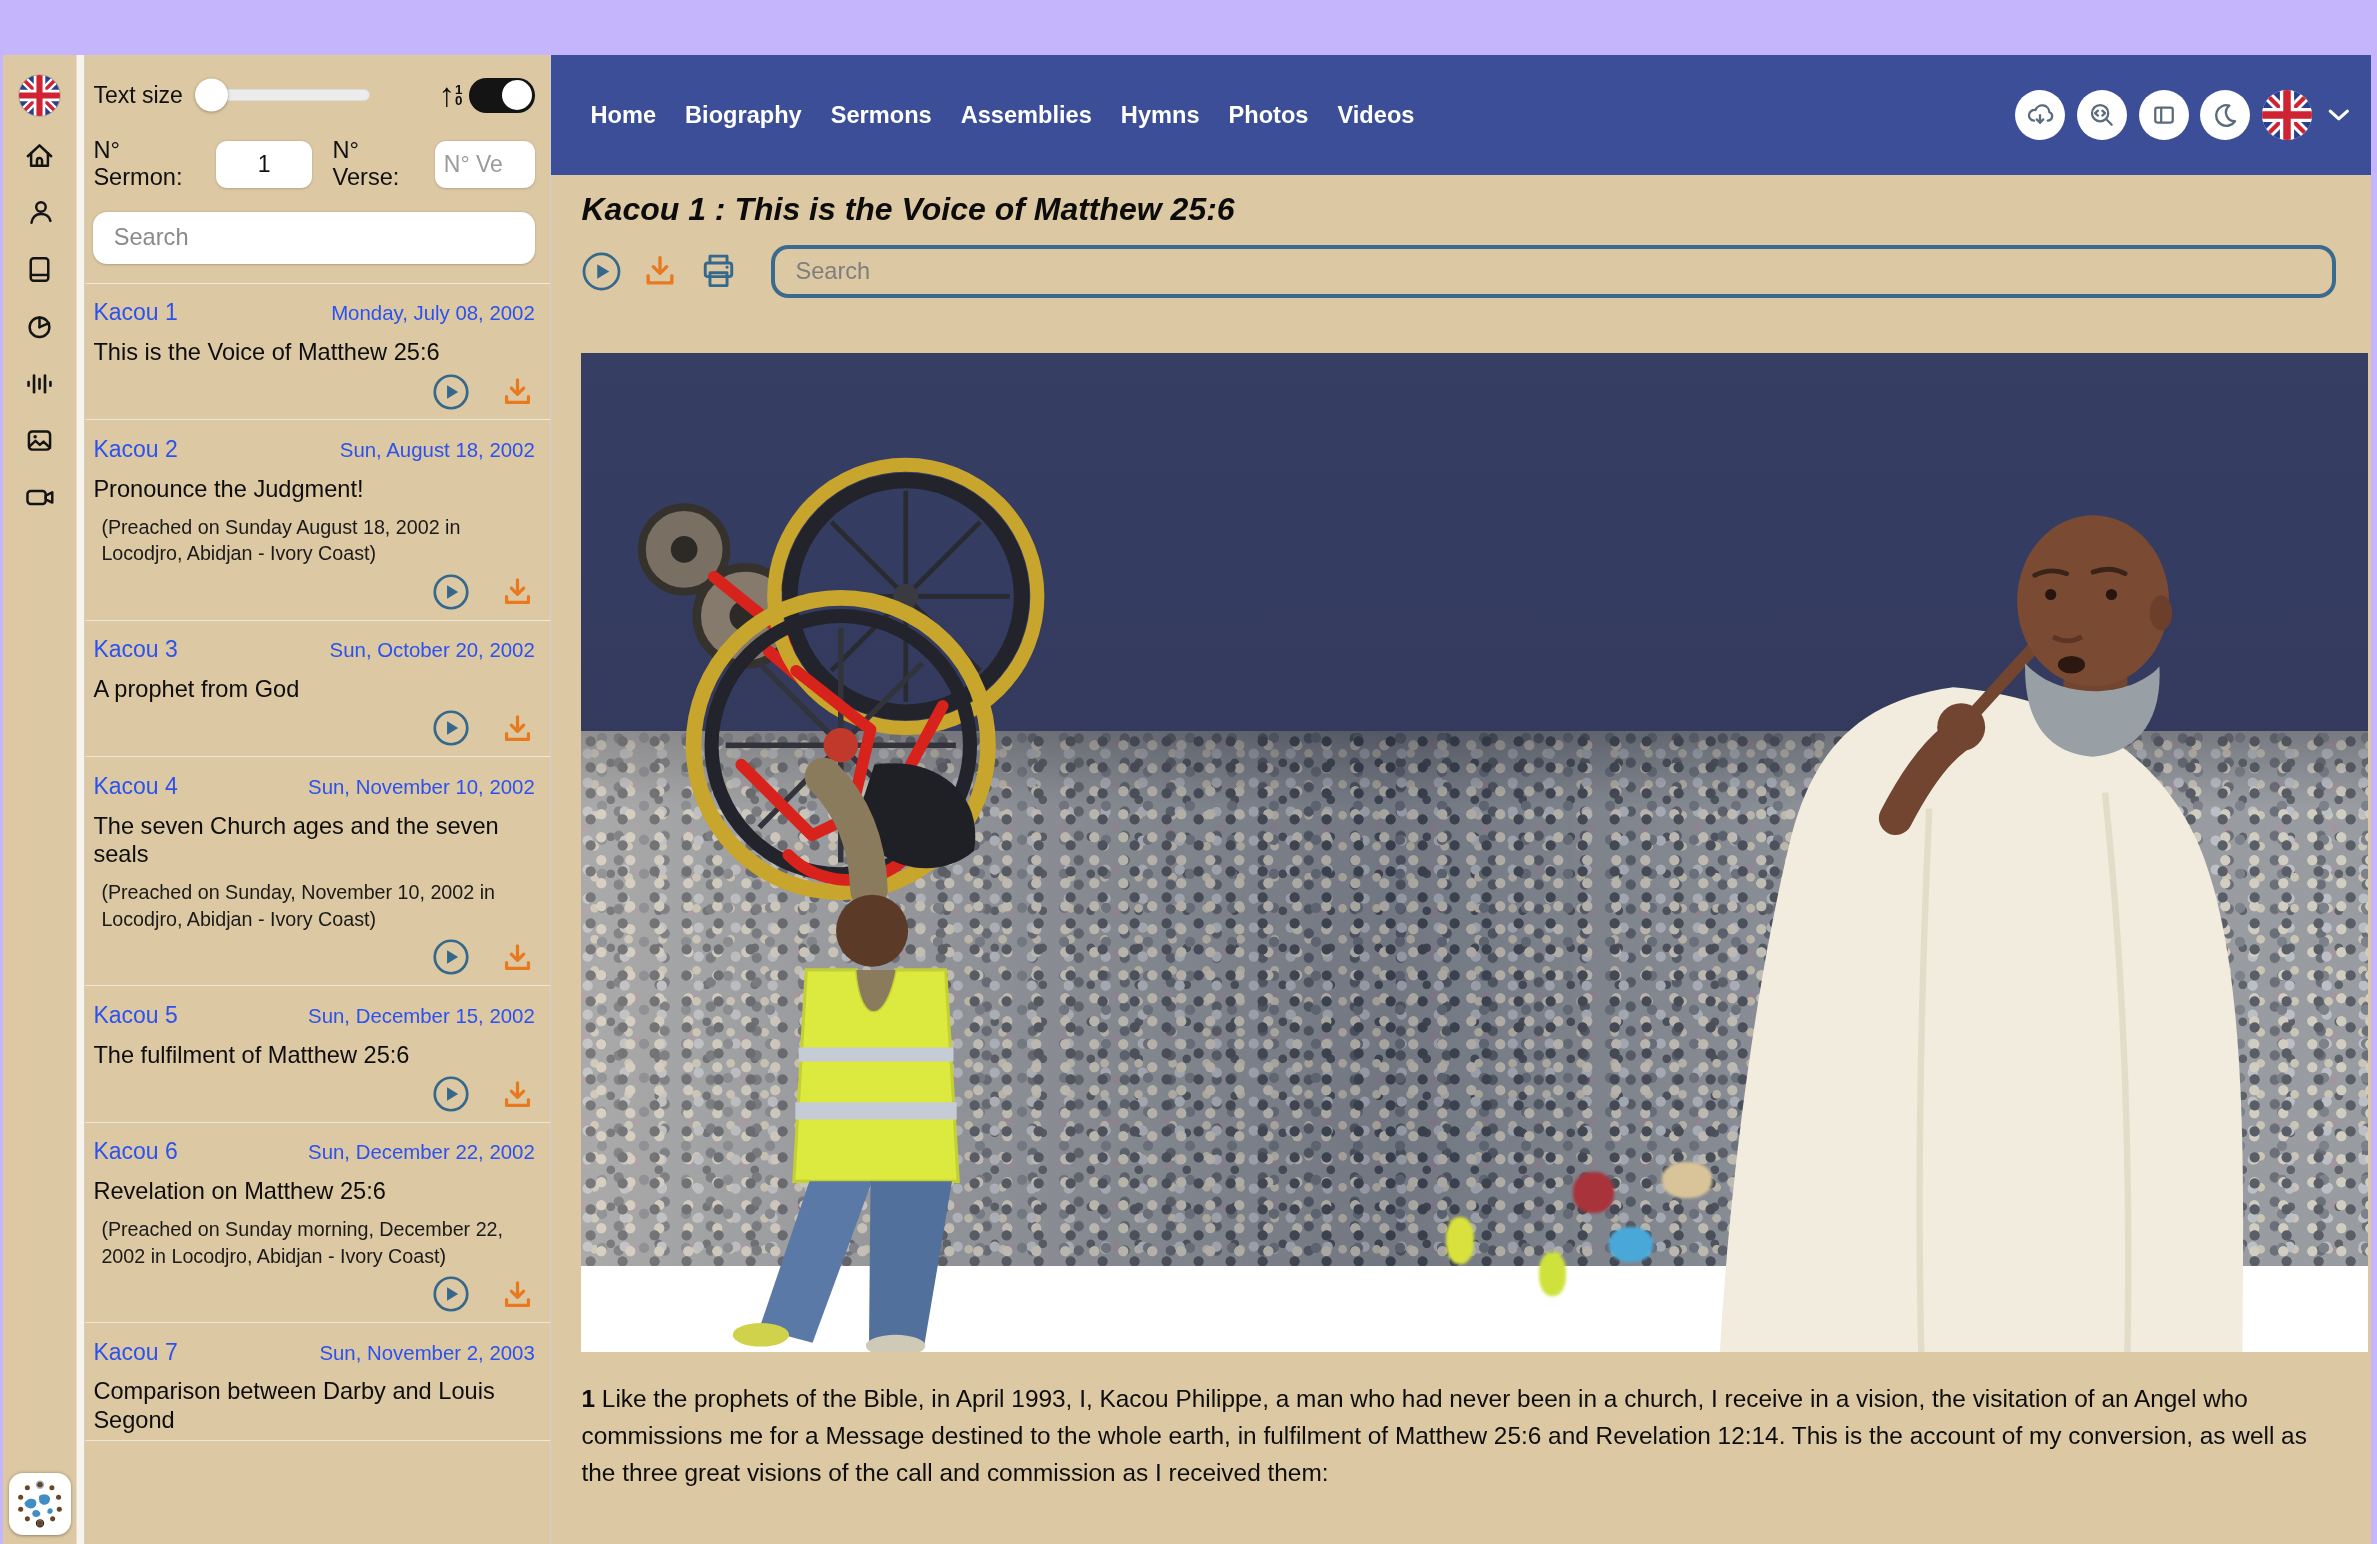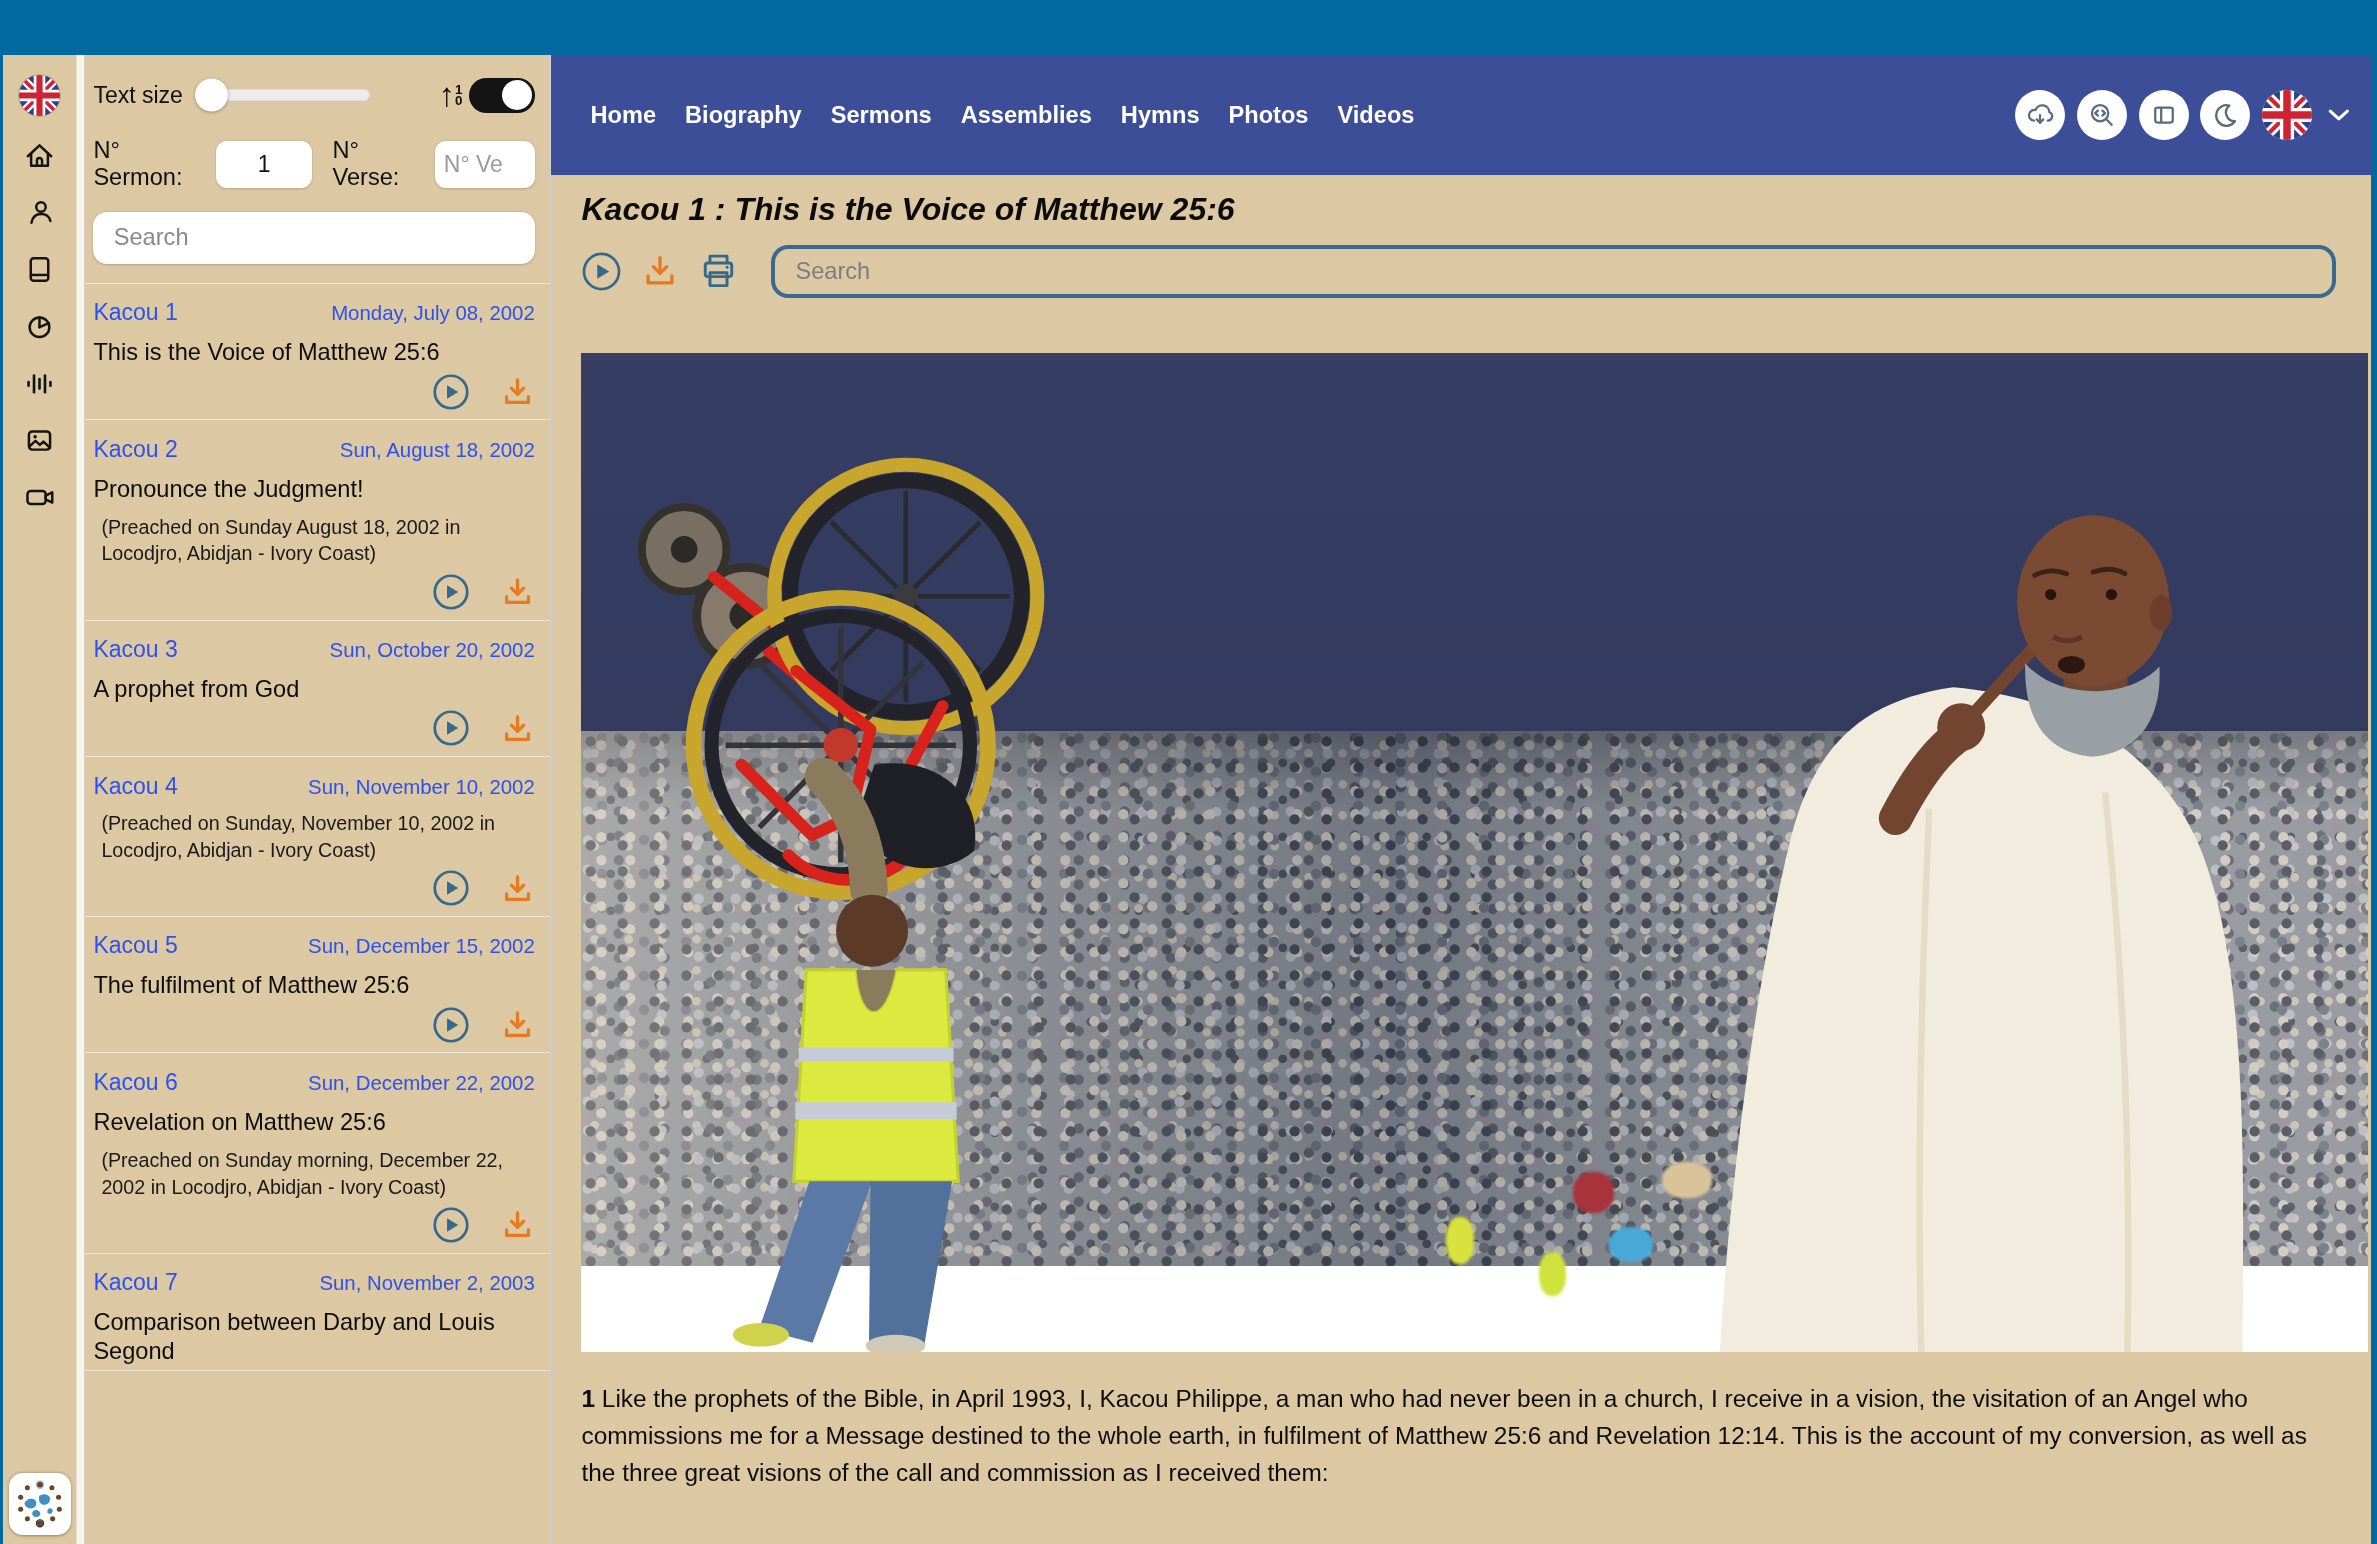--- a/index.html
+++ b/index.html
@@ -1,18 +1,18 @@
 <!DOCTYPE html>
 <html style="font-size:12.6px"><head>
 <meta charset="utf-8">
 <style>
   * { margin:0; padding:0; box-sizing:border-box; }
   html,body { background:#000; }
   body { font-family:"Liberation Sans","DejaVu Sans",sans-serif; }
-  .screen { position:relative; width:2377px; height:1544px; background:#0369a1; overflow:hidden; }
+  .screen { position:relative; width:2377px; height:1544px; background:#c4b5fd; overflow:hidden; }
   .app { position:absolute; top:55px; left:3.1px; width:2368px; bottom:0; display:flex; }
 
   
   .iconstrip { width:73px; flex:none; background:#dcc8a2; display:flex; flex-direction:column; align-items:center; padding-top:20.4px; position:relative; }
   .flag-round { width:41px; height:41px; border-radius:50%; overflow:hidden; flex:none; box-shadow:0 0 0 0.8px rgba(0,0,0,.18); }
   .strip-icon { width:35px; height:35px; margin-top:22px; flex:none; }
   .strip-icon:first-of-type { margin-top:27px; }
   .strip-icon svg { width:100%; height:100%; }
   .world-logo { position:absolute; bottom:9.4px; left:5.5px; width:62px; height:62px; border-radius:14px; background:#fff; box-shadow:0 0.8px 3.1px rgba(0,0,0,.35); display:flex; align-items:center; justify-content:center; }
 
@@ -287,20 +287,21 @@
                 </svg>
               </span>
           </div>
         </div>
 
         <div class="sermon">
           <div class="s-head">
               <a class="s-link" href="#">Kacou 4</a>
               <span class="s-date">Sun, November 10, 2002</span>
             </div>
+          <div class="s-title">The seven Church ages and the seven seals</div>
           <div class="s-preached">(Preached on Sunday, November 10, 2002 in Locodjro, Abidjan - Ivory Coast)</div>
           <div class="s-actions">
             <span>
                 <svg width="38" height="38" viewBox="0 0 48 48" fill="none" stroke="#34688c" stroke-width="3.4">
                   <circle cx="24" cy="24" r="20.5"></circle>
                   <path d="M19 15.5 L33 24 L19 32.5 Z" fill="#34688c" stroke="none"></path>
                 </svg>
               </span>
             <span>
                 <svg width="35" height="35" viewBox="0 0 48 48" fill="none" stroke="#e8791f" stroke-width="4.4" stroke-linecap="round" stroke-linejoin="round">

